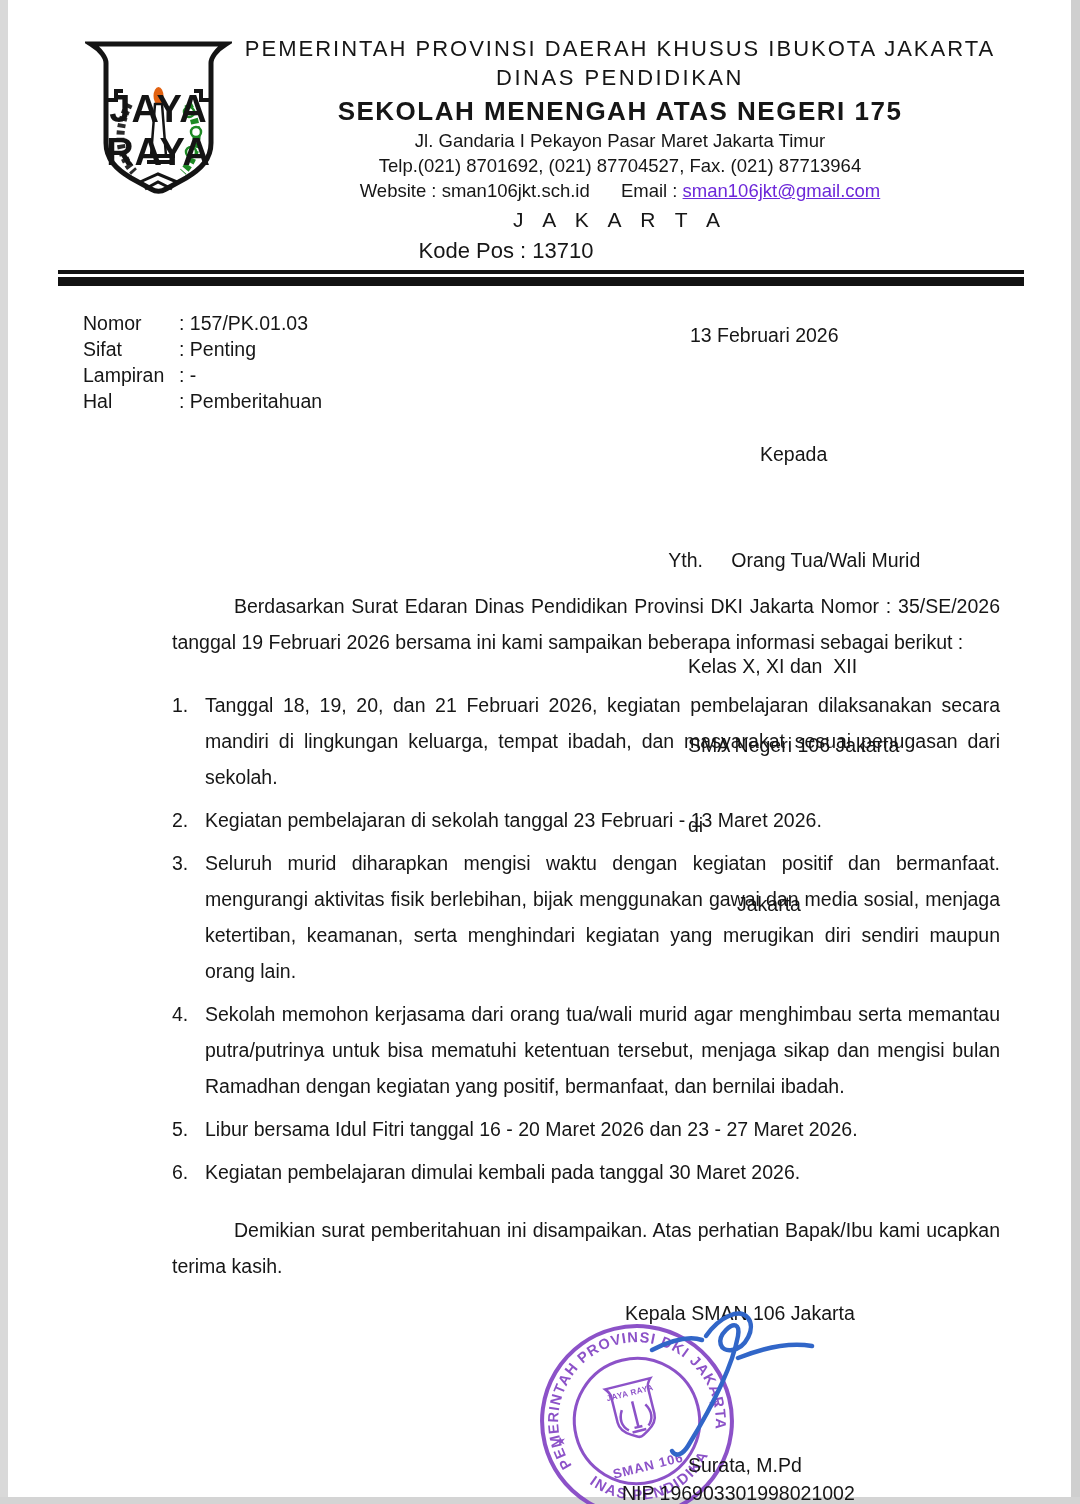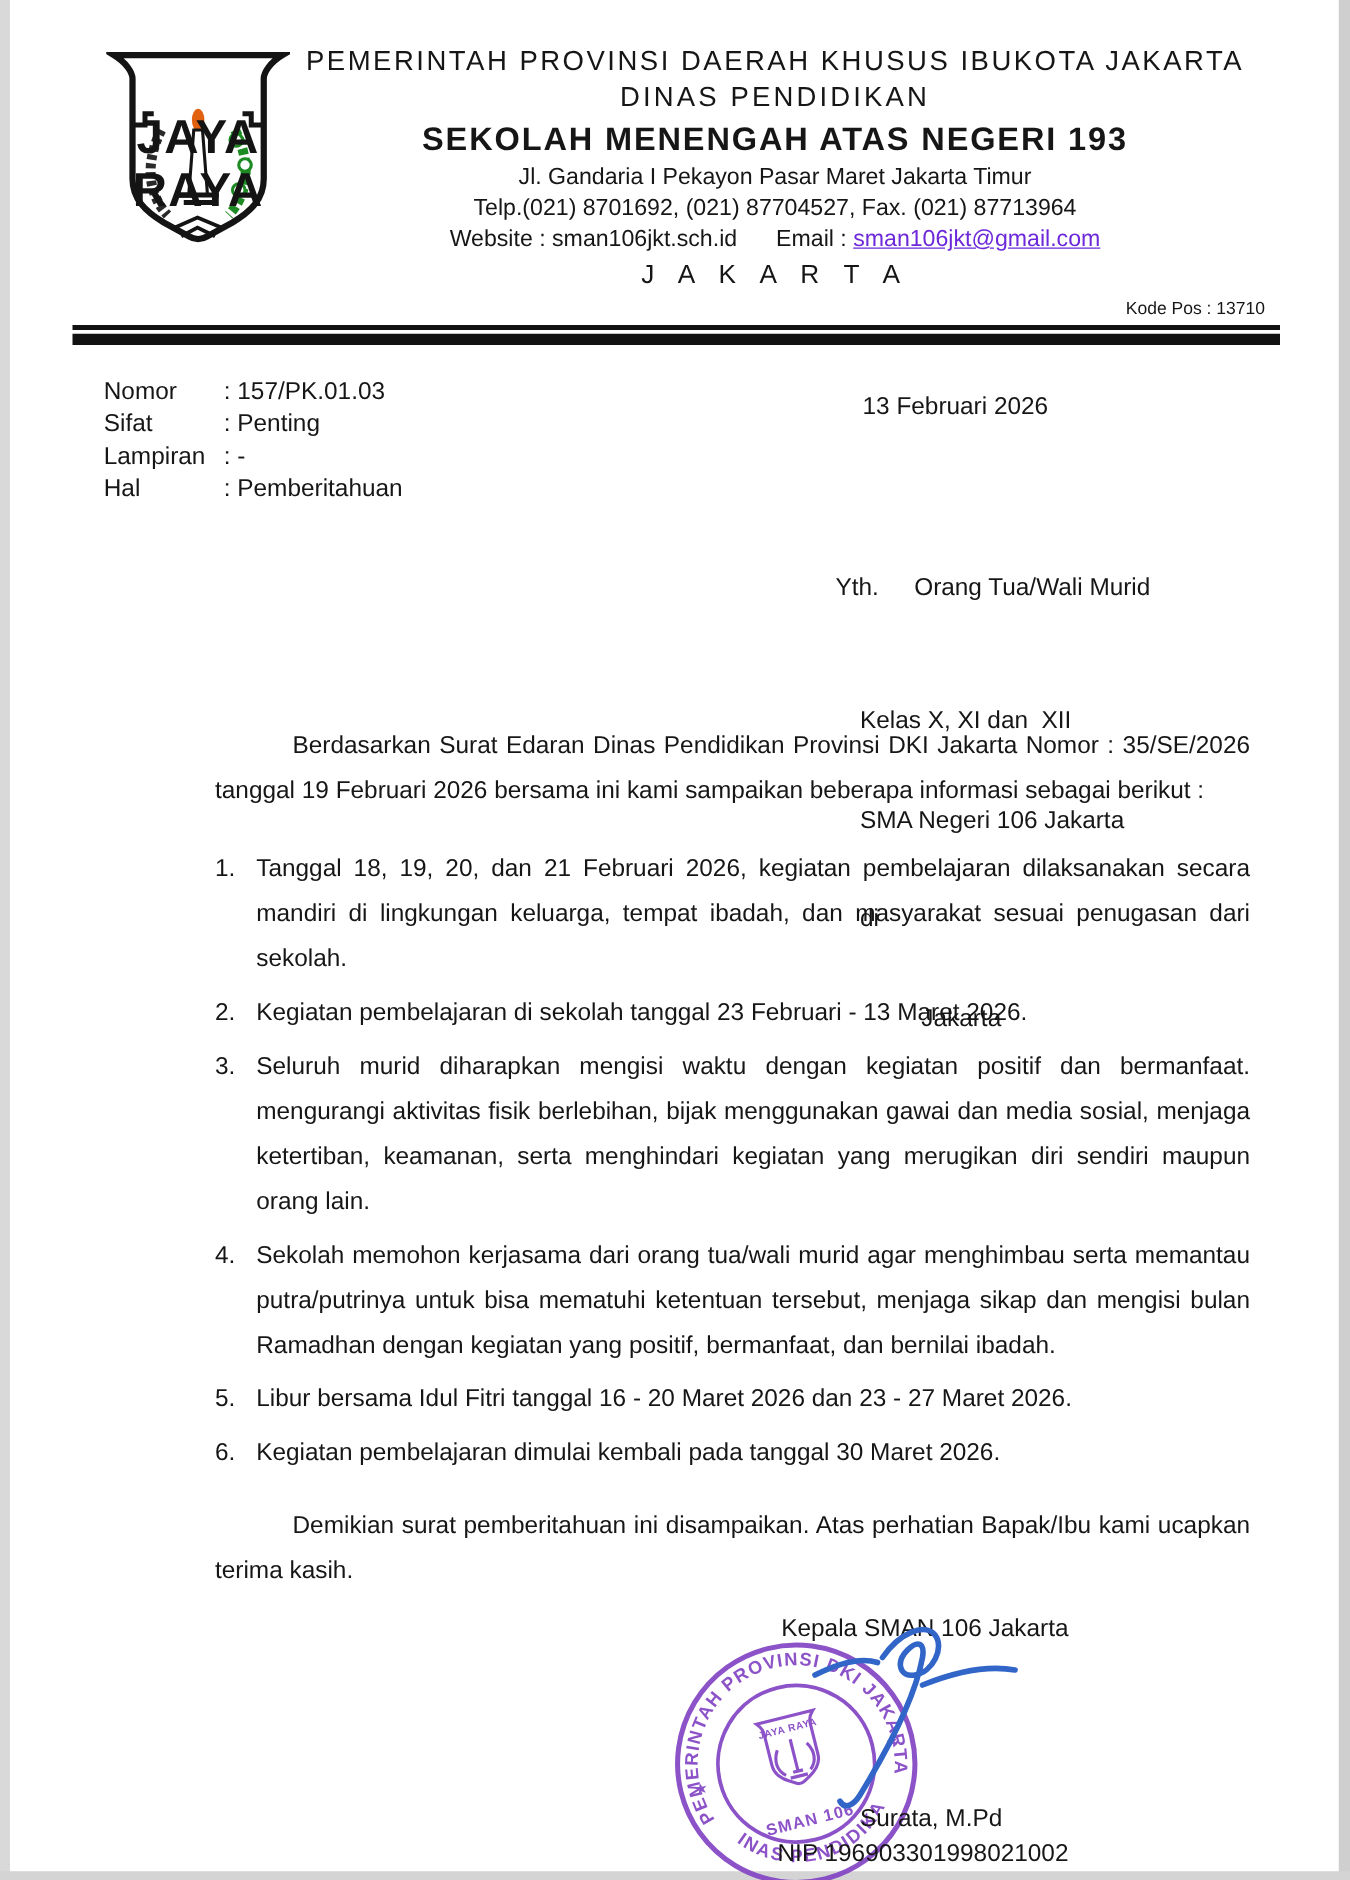--- a/index.html
+++ b/index.html
@@ -17,21 +17,21 @@
   .letterhead { position:relative; padding-top:36px; }
   .crest { position:absolute; left:85px; top:38px; width:147px; height:158px; }
   .head-lines { margin-left:225px; width:790px; text-align:center; line-height:1.2; }
   .hl-1 { font-size:22px; letter-spacing:2px; white-space:nowrap; }
   .hl-2 { font-size:22px; letter-spacing:2.5px; margin-top:3px; }
   .hl-school { font-size:26px; font-weight:bold; letter-spacing:1.5px; margin-top:4px; }
   .hl-addr, .hl-tel, .hl-web { font-size:18.5px; margin-top:3px; }
   .hl-web .gap { display:inline-block; width:26px; }
   .email-link { color:#6d28d9; text-decoration:underline; }
   .hl-city { font-size:21px; letter-spacing:7px; margin-top:4px; }
-  .kode-pos { text-align:right; font-size:14px; margin:6px 68px 0 0; }
+  .kode-pos { text-align:center; font-size:22px; margin:6px 68px 0 0; }
   .rule { margin:6px 56px 0 58px; }
   .rule .thin  { height:4px; background:#121212; }
   .rule .gap2  { height:3px; background:transparent; }
   .rule .thick { height:9px; background:#121212; }
 
   
   .meta { position:relative; margin:24px 78px 0 83px; min-height:232px; font-size:19.5px; }
   .meta-row { display:flex; line-height:26px; white-space:pre-wrap; }
   .meta-label { width:96px; flex:none; }
   .meta-colon { flex:none; }
@@ -89,21 +89,21 @@
 
       <text x="73.5" y="84" text-anchor="middle" font-family="Liberation Sans, sans-serif" font-size="38" font-weight="900" letter-spacing="1" fill="#141414">JAYA</text>
       <text x="73.5" y="127" text-anchor="middle" font-family="Liberation Sans, sans-serif" font-size="38" font-weight="900" letter-spacing="1" fill="#141414">RAYA</text>
 
       <path d="M55,144 L73,136 L92,144 M60,151 L73,144 L87,151" fill="none" stroke="#141414" stroke-width="3"></path>
     </svg>
 
     <div class="head-lines">
       <div class="hl-1">PEMERINTAH PROVINSI DAERAH KHUSUS IBUKOTA JAKARTA</div>
       <div class="hl-2">DINAS PENDIDIKAN</div>
-      <div class="hl-school">SEKOLAH MENENGAH ATAS NEGERI 193</div>
+      <div class="hl-school">SEKOLAH MENENGAH ATAS NEGERI 175</div>
       <div class="hl-addr">Jl. Gandaria I Pekayon Pasar Maret Jakarta Timur</div>
       <div class="hl-tel">Telp.(021) 8701692, (021) 87704527, Fax. (021) 87713964</div>
       <div class="hl-web">
         <span>Website : sman106jkt.sch.id</span><span class="gap"></span>
         <span>Email :</span>
         <a href="#" class="email-link">sman106jkt@gmail.com</a>
       </div>
       <div class="hl-city">J A K A R T A</div>
     </div>
     <div class="kode-pos">Kode Pos : 13710</div>
@@ -124,20 +124,21 @@
     <div class="meta-row">
       <span class="meta-label">Lampiran</span><span class="meta-colon">:</span><span> -</span>
     </div>
     <div class="meta-row">
       <span class="meta-label">Hal</span><span class="meta-colon">:</span><span> Pemberitahuan</span>
     </div>
 
     <div class="letter-date">13 Februari 2026</div>
 
     <div class="recipient">
+      <div class="rc-kepada">Kepada</div>
       <div class="rc-yth-row">
         <span class="rc-yth">Yth.</span><span>Orang Tua/Wali Murid</span>
       </div>
       <div class="rc-indent">Kelas X, XI dan  XII</div>
       <div class="rc-indent">SMA Negeri 106 Jakarta</div>
       <div class="rc-indent">di</div>
       <div class="rc-city">Jakarta</div>
     </div>
   </div>
 

